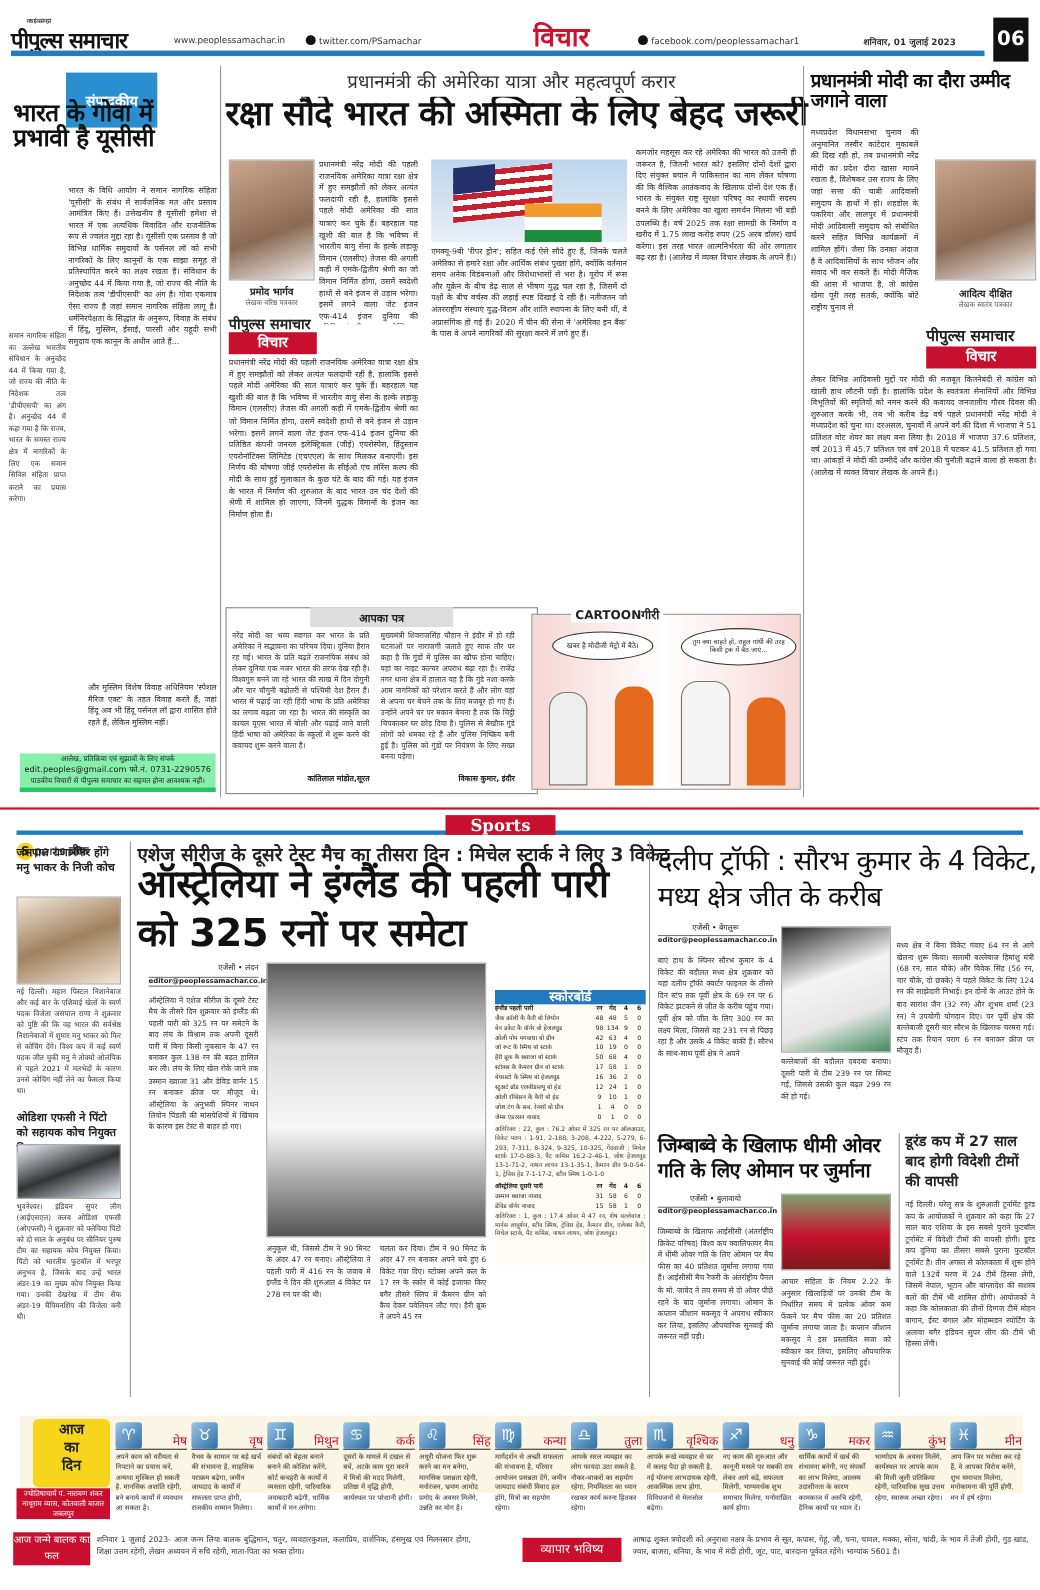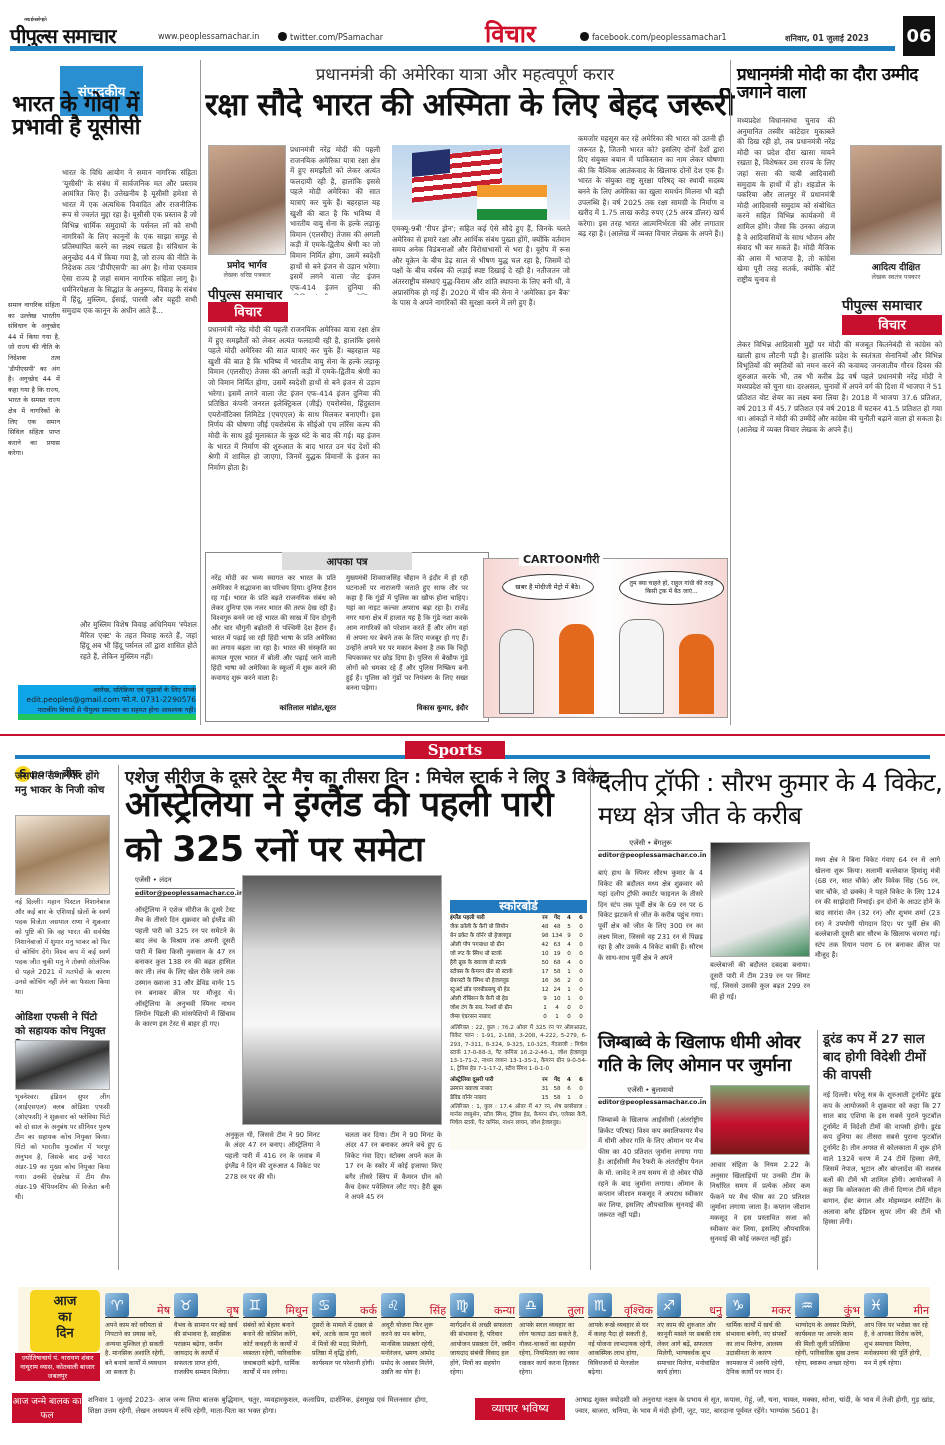--- a/index.html
+++ b/index.html
@@ -36,21 +36,21 @@
   <div class="abs hurl" style="left:775px;font-weight:bold">शनिवार, 01 जुलाई 2023</div>
   <div class="abs pgnum">06</div>
 </div>
 <div class="abs blueline"></div>
 
 <div class="abs tag" style="left:60px;top:66px">संपादकीय</div>
 <div class="abs bighead" style="left:12px;top:92px;width:180px;font-size:22px">भारत के गोवा में प्रभावी है यूसीसी</div>
 <div class="abs txt" style="left:62px;top:168px;width:135px;height:450px">भारत के विधि आयोग ने समान नागरिक संहिता 'यूसीसी' के संबंध में सार्वजनिक मत और प्रस्ताव आमंत्रित किए हैं। उत्तेखनीय है यूसीसी हमेशा से भारत में एक अत्यधिक विवादित और राजनीतिक रूप से ज्वलंत मुद्दा रहा है। यूसीसी एक प्रस्ताव है जो विभिन्न धार्मिक समुदायों के पर्सनल लॉ को सभी नागरिकों के लिए कानूनों के एक साझा समूह से प्रतिस्थापित करने का लक्ष्य रखता है। संविधान के अनुच्छेद 44 में किया गया है, जो राज्य की नीति के निदेशक तत्व 'डीपीएसपी' का अंग है। गोवा एकमात्र ऐसा राज्य है जहां समान नागरिक संहिता लागू है। धर्मनिरपेक्षता के सिद्धांत के अनुरूप, विवाह के संबंध में हिंदू, मुस्लिम, ईसाई, पारसी और यहूदी सभी समुदाय एक कानून के अधीन आते हैं...</div>
 <div class="abs txt" style="left:8px;top:300px;width:52px;height:300px;font-size:6.5px;">समान नागरिक संहिता का उल्लेख भारतीय संविधान के अनुच्छेद 44 में किया गया है, जो राज्य की नीति के निदेशक तत्व 'डीपीएसपी' का अंग है। अनुच्छेद 44 में कहा गया है कि राज्य, भारत के समस्त राज्य क्षेत्र में नागरिकों के लिए एक समान सिविल संहिता प्राप्त कराने का प्रयास करेगा।</div>
 <div class="abs txt" style="left:80px;top:620px;width:117px;height:60px">और मुस्लिम विशेष विवाह अधिनियम 'स्पेशल मैरिज एक्ट' के तहत विवाह करते हैं, जहां हिंदू अब भी हिंदू पर्सनल लॉ द्वारा शासित होते रहते हैं, लेकिन मुस्लिम नहीं।</div>
-<div class="abs" style="left:18px;top:685px;width:178px;height:35px;background:#0ea5e9;text-align:right;font-size:6.5px;line-height:10px;border-bottom:6px solid #22c55e">
+<div class="abs" style="left:18px;top:685px;width:178px;height:35px;background:#86efac;text-align:center;font-size:6.5px;line-height:10px;border-bottom:4px solid #22c55e">
   <div>आलेख, प्रतिक्रिया एवं सुझावों के लिए संपर्क</div>
   <div style="font-size:7.5px">edit.peoples@gmail.com फो.नं. 0731-2290576</div>
   <div>पाठकीय विचारों से पीपुल्स समाचार का सहमत होना आवश्यक नहीं।</div>
 </div>
 
 <div class="abs vline" style="left:200px;top:60px;height:665px"></div>
 
 <div class="abs" style="left:200px;top:62px;width:530px;text-align:center;font-size:17px;color:#333">प्रधानमंत्री की अमेरिका यात्रा और महत्वपूर्ण करार</div>
 <div class="abs bighead" style="left:205px;top:88px;width:530px;font-size:31px;white-space:nowrap;overflow:hidden">रक्षा सौदे भारत की अस्मिता के लिए बेहद जरूरी थे</div>
 <div class="abs photo" style="left:208px;top:145px;width:78px;height:110px"></div>
@@ -107,25 +107,25 @@
 <div class="abs" style="left:15px;top:769px;width:95px;font-size:10px;font-weight:bold;line-height:14px">जसपाल राणा फिर होंगे मनु भाकर के निजी कोच</div>
 <div class="abs photo" style="left:15px;top:815px;width:95px;height:80px;background:linear-gradient(160deg,#f3e6d6,#a0815f 50%,#f3e6d6)"></div>
 <div class="abs txt" style="left:15px;top:897px;width:95px;height:105px;font-size:6.6px;line-height:10px">नई दिल्ली। महान पिस्टल निशानेबाज और कई बार के एशियाई खेलों के स्वर्ण पदक विजेता जसपाल राणा ने शुक्रवार को पुष्टि की कि वह भारत की सर्वश्रेष्ठ निशानेबाजों में शुमार मनु भाकर को फिर से कोचिंग देंगे। विश्व कप में कई स्वर्ण पदक जीत चुकी मनु ने तोक्यो ओलंपिक से पहले 2021 में मतभेदों के कारण उनसे कोचिंग नहीं लेने का फैसला किया था।</div>
 <div class="abs" style="left:15px;top:1010px;width:95px;font-size:10px;font-weight:bold;line-height:14px">ओडिशा एफसी ने पिंटो को सहायक कोच नियुक्त किया</div>
 <div class="abs photo" style="left:15px;top:1040px;width:95px;height:50px;background:linear-gradient(160deg,#e9f0f7,#333 50%,#e9f0f7)"></div>
 <div class="abs txt" style="left:15px;top:1092px;width:95px;height:175px;font-size:6.6px;line-height:10px">भुवनेश्वर। इंडियन सुपर लीग (आईएसएल) क्लब ओडिशा एफसी (ओएफसी) ने शुक्रवार को फ्लेविया पिंटो को दो साल के अनुबंध पर सीनियर पुरुष टीम का सहायक कोच नियुक्त किया। पिंटो को भारतीय फुटबॉल में भरपूर अनुभव है, जिसके बाद उन्हें भारत अंडर-19 का मुख्य कोच नियुक्त किया गया। उनकी देखरेख में टीम सैफ अंडर-19 चैंपियनशिप की विजेता बनी थी।</div>
 <div class="abs vline" style="left:118px;top:765px;height:505px"></div>
 
 <div class="abs" style="left:125px;top:765px;width:465px;font-size:17px;font-weight:bold;color:#222;white-space:nowrap">एशेज सीरीज के दूसरे टेस्ट मैच का तीसरा दिन : मिचेल स्टार्क ने लिए 3 विकेट</div>
 <div class="abs bighead" style="left:125px;top:782px;width:465px;font-size:35px;line-height:45px">ऑस्ट्रेलिया ने इंग्लैंड की पहली पारी को 325 रनों पर समेटा</div>
-<div class="abs" style="left:135px;top:875px;width:100px;text-align:left;font-size:7px">एजेंसी • लंदन</div>
+<div class="abs" style="left:135px;top:875px;width:100px;text-align:right;font-size:7px">एजेंसी • लंदन</div>
 <div class="abs" style="left:135px;top:888px;width:100px;border-top:1px solid #777;border-bottom:1px solid #777;font-size:6.3px;font-weight:bold;text-align:center">editor@peoplessamachar.co.in</div>
 <div class="abs txt" style="left:135px;top:905px;width:100px;height:365px;font-size:6.8px;line-height:10.4px">ऑस्ट्रेलिया ने एशेज सीरीज के दूसरे टेस्ट मैच के तीसरे दिन शुक्रवार को इंग्लैंड की पहली पारी को 325 रन पर समेटने के बाद लंच के विश्राम तक अपनी दूसरी पारी में बिना किसी नुकसान के 47 रन बनाकर कुल 138 रन की बढ़त हासिल कर ली। लंच के लिए खेल रोके जाने तक उस्मान ख्वाजा 31 और डेविड वार्नर 15 रन बनाकर क्रीज पर मौजूद थे। ऑस्ट्रेलिया के अनुभवी स्पिनर नाथन लियोन पिंडली की मांसपेशियों में खिंचाव के कारण इस टेस्ट से बाहर हो गए।</div>
 <div class="abs photo" style="left:242px;top:875px;width:200px;height:250px;background:linear-gradient(180deg,#5a5a5a,#dcdcdc 30%,#f7f7f7 60%,#555)"></div>
-<div class="abs txt" style="left:225px;top:1130px;width:95px;height:140px;font-size:6.8px;line-height:10.4px">अनुकूल थी, जिससे टीम ने 90 मिनट के अंदर 47 रन बनाए। ऑस्ट्रेलिया ने पहली पारी में 416 रन के जवाब में इंग्लैंड ने दिन की शुरुआत 4 विकेट पर 278 रन पर की थी।</div>
+<div class="abs txt" style="left:242px;top:1130px;width:95px;height:140px;font-size:6.8px;line-height:10.4px">अनुकूल थी, जिससे टीम ने 90 मिनट के अंदर 47 रन बनाए। ऑस्ट्रेलिया ने पहली पारी में 416 रन के जवाब में इंग्लैंड ने दिन की शुरुआत 4 विकेट पर 278 रन पर की थी।</div>
 <div class="abs txt" style="left:345px;top:1130px;width:97px;height:140px;font-size:6.8px;line-height:10.4px">चलता कर दिया। टीम ने 90 मिनट के अंदर 47 रन बनाकर अपने बचे हुए 6 विकेट गंवा दिए। स्टोक्स अपने कल के 17 रन के स्कोर में कोई इजाफा किए बगैर तीसरे स्लिप में कैमरन ग्रीन को कैच देकर पवेलियन लौट गए। हैरी ब्रूक ने अपने 45 रन</div>
 
 <div class="abs" style="left:450px;top:900px;width:137px;height:250px;background:#fdfbf3;font-size:5.6px;line-height:9px">
   <div style="background:#2379bd;color:#fff;font-size:12px;font-weight:bold;text-align:center;padding:2px 0">स्कोरबोर्ड</div>
   <div id="eng-table">
       <div style="display: flex; font-weight: bold;">
         <span style="flex: 1 1 0%; overflow: hidden; white-space: nowrap;">इंग्लैंड पहली पारी</span>
         <span style="width: 12px; text-align: center;">रन</span>
         <span style="width: 12px; text-align: center;">गेंद</span>
         <span style="width: 12px; text-align: center;">4</span>

